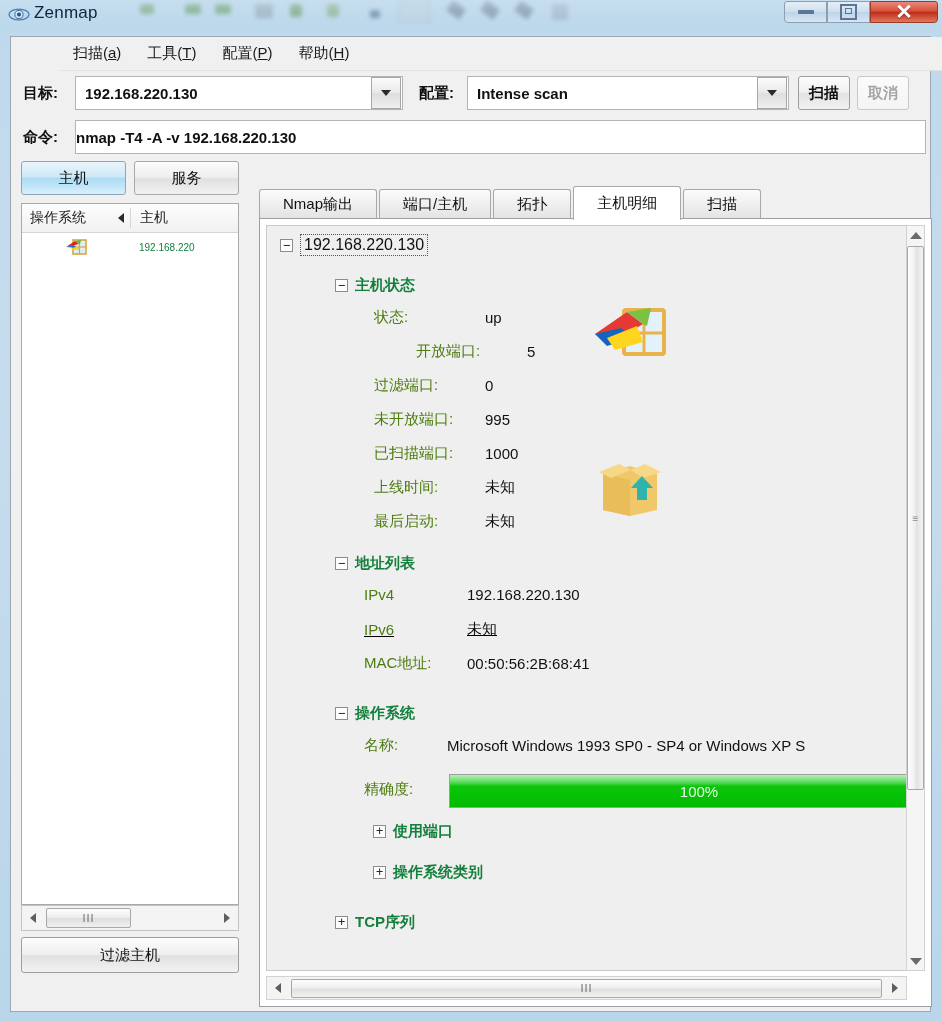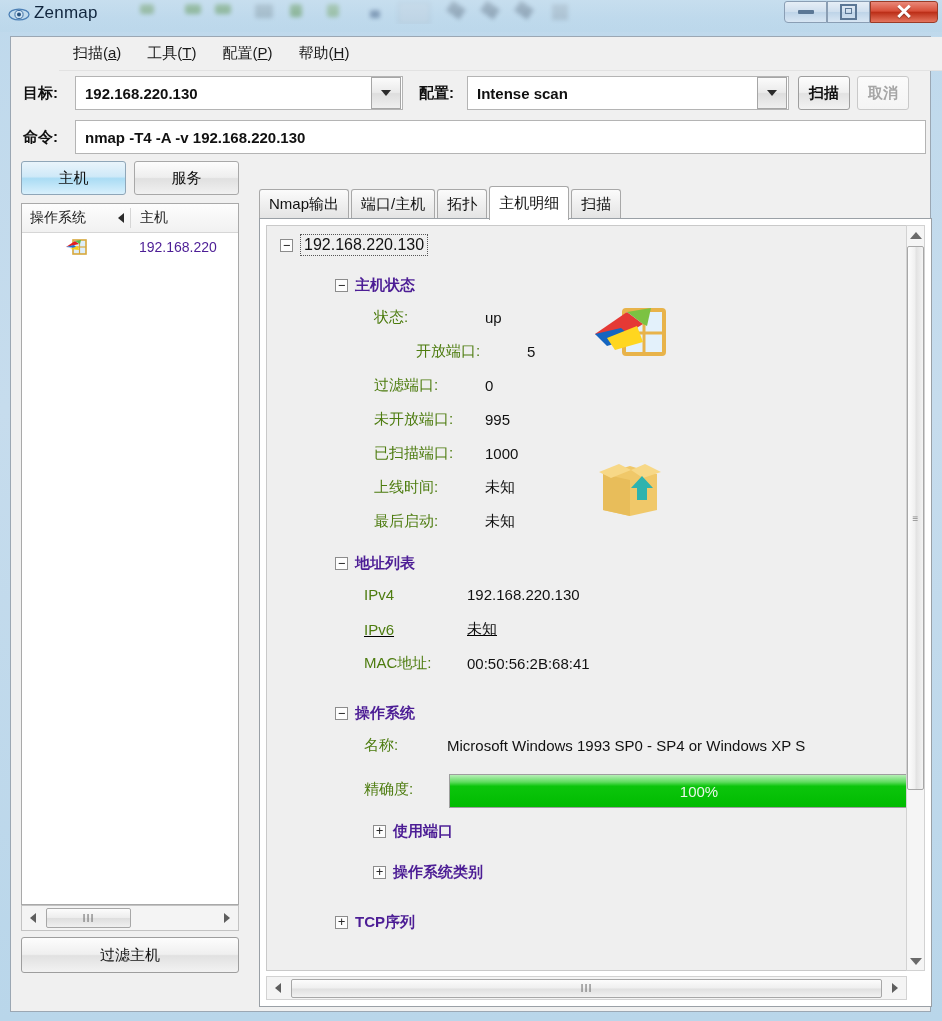--- a/index.html
+++ b/index.html
@@ -115,21 +115,21 @@
     background: linear-gradient(180deg,#fdfdfd 0%,#efefef 48%,#e2e2e2 52%,#f2f2f2 100%);
     display: flex; align-items: center; justify-content: center;
     font-size: 15px; color: #111;
   }
   .btn.disabled { color: #a5a5a5; border-color: #c9c9c9;
                   background: linear-gradient(180deg,#fbfbfb 0%,#f4f4f4 100%); }
 
   .cmdfield {
     height: 34px; background: #fff; border: 1px solid #b4b4b4;
     box-sizing: border-box; display: flex; align-items: center;
-    font-size: 15px; color: #111; padding-left: 9px;
+    font-size: 15px; color: #111; 
   }
 
   
   .hostsvc-tabs {
     position: absolute; left: 10px; top: 124px; display: flex; gap: 8px;
   }
   .hsbtn {
     width: 105px; height: 34px; box-sizing: border-box;
     border: 1px solid #8fa6b8; border-radius: 3px;
     display: flex; align-items: center; justify-content: center;
@@ -148,21 +148,21 @@
   .hl-head {
     height: 28px; display: flex; align-items: center;
     background: linear-gradient(180deg,#fdfdfd 0%,#f1f1f1 100%);
     border-bottom: 1px solid #d6d6d6;
     font-size: 14px; color: #1a1a1a;
   }
   .hl-col-os { width: 108px; padding-left: 8px; display:flex; align-items:center; justify-content: space-between; padding-right:6px; box-sizing:border-box;}
   .hl-sep { width: 1px; height: 20px; background: #d6d6d6; }
   .hl-col-host { padding-left: 9px; }
   .tri-left { width:0;height:0;border-top:5px solid transparent;border-bottom:5px solid transparent;border-right:6px solid #2b2b2b;}
-  .hl-row { height: 28px; display: flex; align-items: center; font-size: 14px; color: #4c1d95;}
+  .hl-row { height: 28px; display: flex; align-items: center; font-size: 10px; color: #15803d;}
   .hl-row .os-ico { width: 108px; display: flex; justify-content: center; }
   .hl-row .hname { padding-left: 9px; }
 
   .hscroll {
     position: absolute; left: 10px; top: 868px; width: 218px; height: 26px;
     border: 1px solid #c3c3c3; box-sizing: border-box; background: #f4f4f4;
     display: flex; align-items: center; justify-content: space-between;
   }
   .sb-arrow { width: 22px; display:flex; align-items:center; justify-content:center; }
   .tri-l-sm { width:0;height:0;border-top:5px solid transparent;border-bottom:5px solid transparent;border-right:6px solid #5e5e5e;}
@@ -187,21 +187,21 @@
   
   .tabbar {
     position: absolute; left: 248px; top: 148px; height: 34px; display: flex; align-items: flex-end;
   }
   .tab {
     height: 30px; box-sizing: border-box;
     border: 1px solid #a8a8a8; border-bottom: none;
     border-top-left-radius: 3px; border-top-right-radius: 3px;
     background: linear-gradient(180deg,#fbfbfb 0%,#efefef 50%,#e3e3e3 100%);
     display: flex; align-items: center; justify-content: center;
-    font-size: 15px; color: #111; padding: 0 9px; margin-right: 2px;
+    font-size: 15px; color: #111; padding: 0 23px; margin-right: 2px;
   }
   .tab.active {
     height: 34px; background: #ffffff; border-color: #a8a8a8;
     position: relative; z-index: 3; margin-bottom: -1px;
   }
 
   
   .details {
     position: absolute; left: 248px; top: 181px; width: 673px; height: 789px;
     background: #ffffff; border: 1px solid #9aa0a6; box-sizing: border-box;
@@ -216,21 +216,21 @@
   .toggle {
     width: 13px; height: 13px; box-sizing: border-box;
     border: 1px solid #8c8c8c; background: #fdfdfd;
     display: inline-flex; align-items: center; justify-content: center;
     font-size: 12px; line-height: 11px; color: #2a2a2a; margin-right: 7px;
     font-family: "DejaVu Sans Mono", monospace;
   }
   .root-label {
     font-size: 16px; color: #111; border: 1px dotted #555; padding: 1px 3px;
   }
-  .grp-label { font-size: 15px; font-weight: bold; color: #4c1d95; }
+  .grp-label { font-size: 15px; font-weight: bold; color: #15803d; }
   .f-key { font-size: 15px; color: #4d7c0f; }
   .f-val { font-size: 15px; color: #111; }
 
   .ico-win { position: absolute; width: 74px; height: 58px; }
   .ico-box { position: absolute; width: 66px; height: 58px; }
 
   .progwrap {
     position: absolute; height: 34px; box-sizing: border-box;
     border: 1px solid #9e9e9e; background: #e8e8e8;
     display: flex; align-items: center; justify-content: center;

